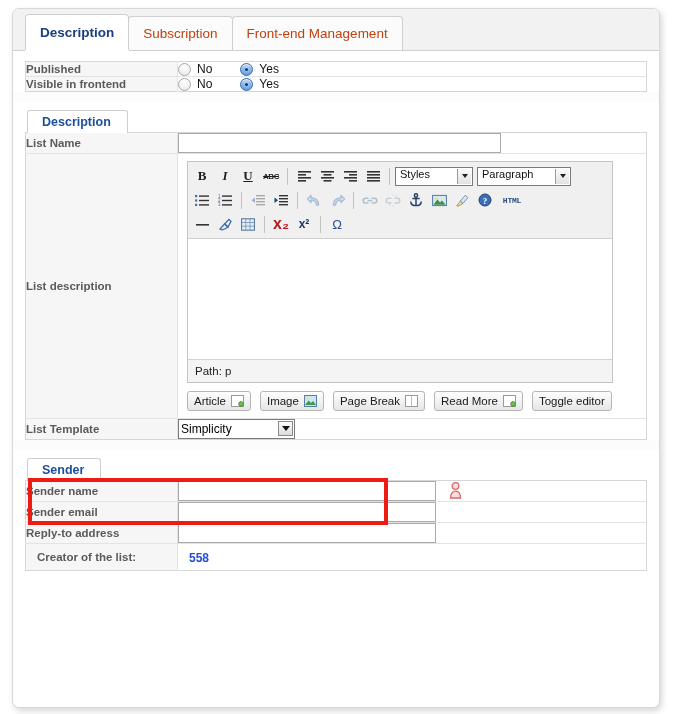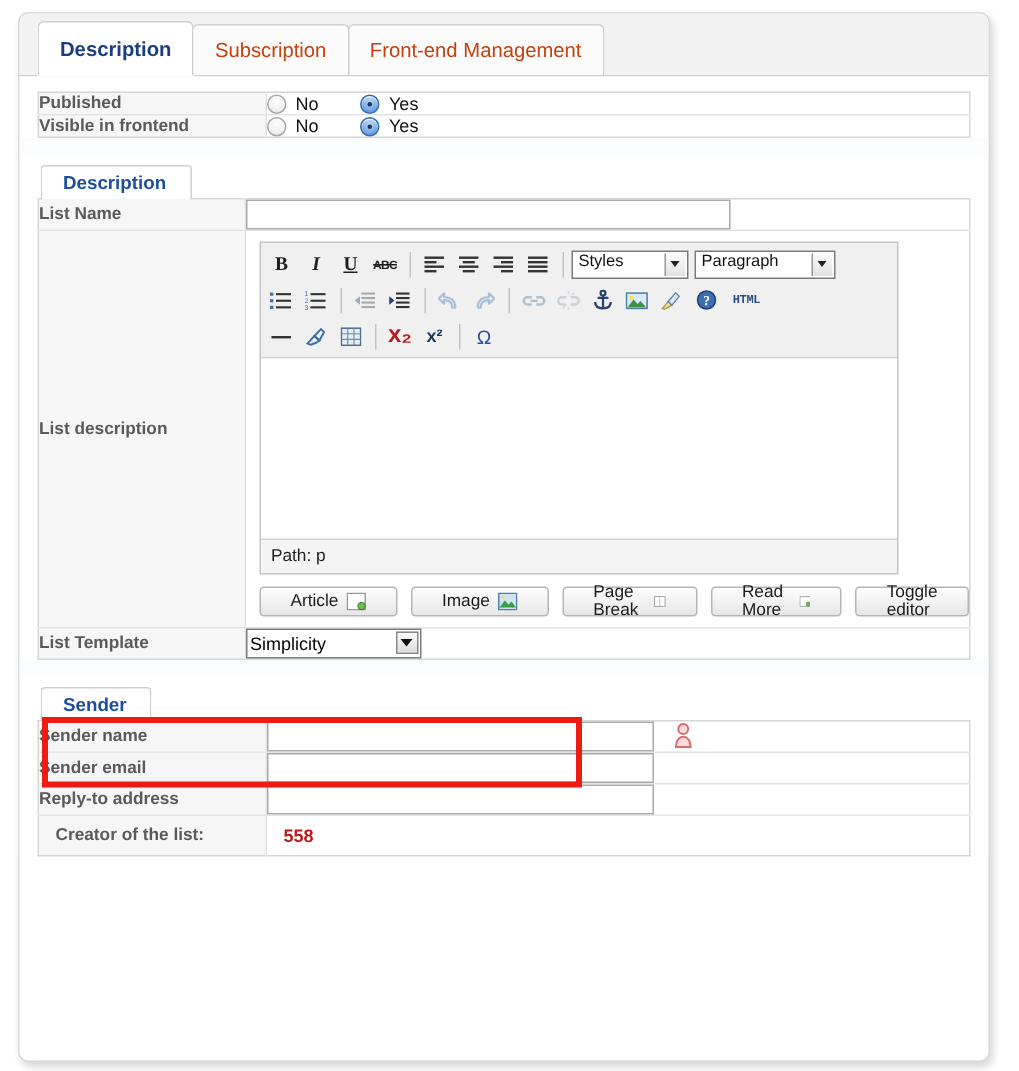--- a/index.html
+++ b/index.html
@@ -243,36 +243,36 @@
     padding-left: 7px;
   }
   .xtd-row { display: flex; gap: 9px; margin-top: 8px; }
   .xtd {
     height: 20px;
     border: 1px solid #b5b5b5;
     border-radius: 3px;
     background: linear-gradient(#fefefe, #e6e6e6);
     font-size: 11.5px;
     color: #1a1a1a;
-    padding: 0 20px;
+    padding: 0 6px;
     display: flex; align-items: center; gap: 5px; justify-content: space-between;
   }
   .xico { width: 13px; height: 12px; display:block; }
 
   
   .redbox {
     position: absolute;
     left: 28px; top: 478px;
     width: 360px; height: 47px;
     border: 4px solid #ee1b12;
     z-index: 30;
     pointer-events: none;
   }
   .sendericon { margin-left: 9px; vertical-align: middle; }
-  .creator { font-size: 12px; color: #b91c1c; font-weight: bold; }
+  .creator { font-size: 12px; color: #1d4ed8; font-weight: bold; }
 </style>
 </head>
 <body>
 
 <div id="page">
   <div class="panel">
 
     <div class="tabbar">
       <div class="tab active">Description</div>
       <div class="tab">Subscription</div>

